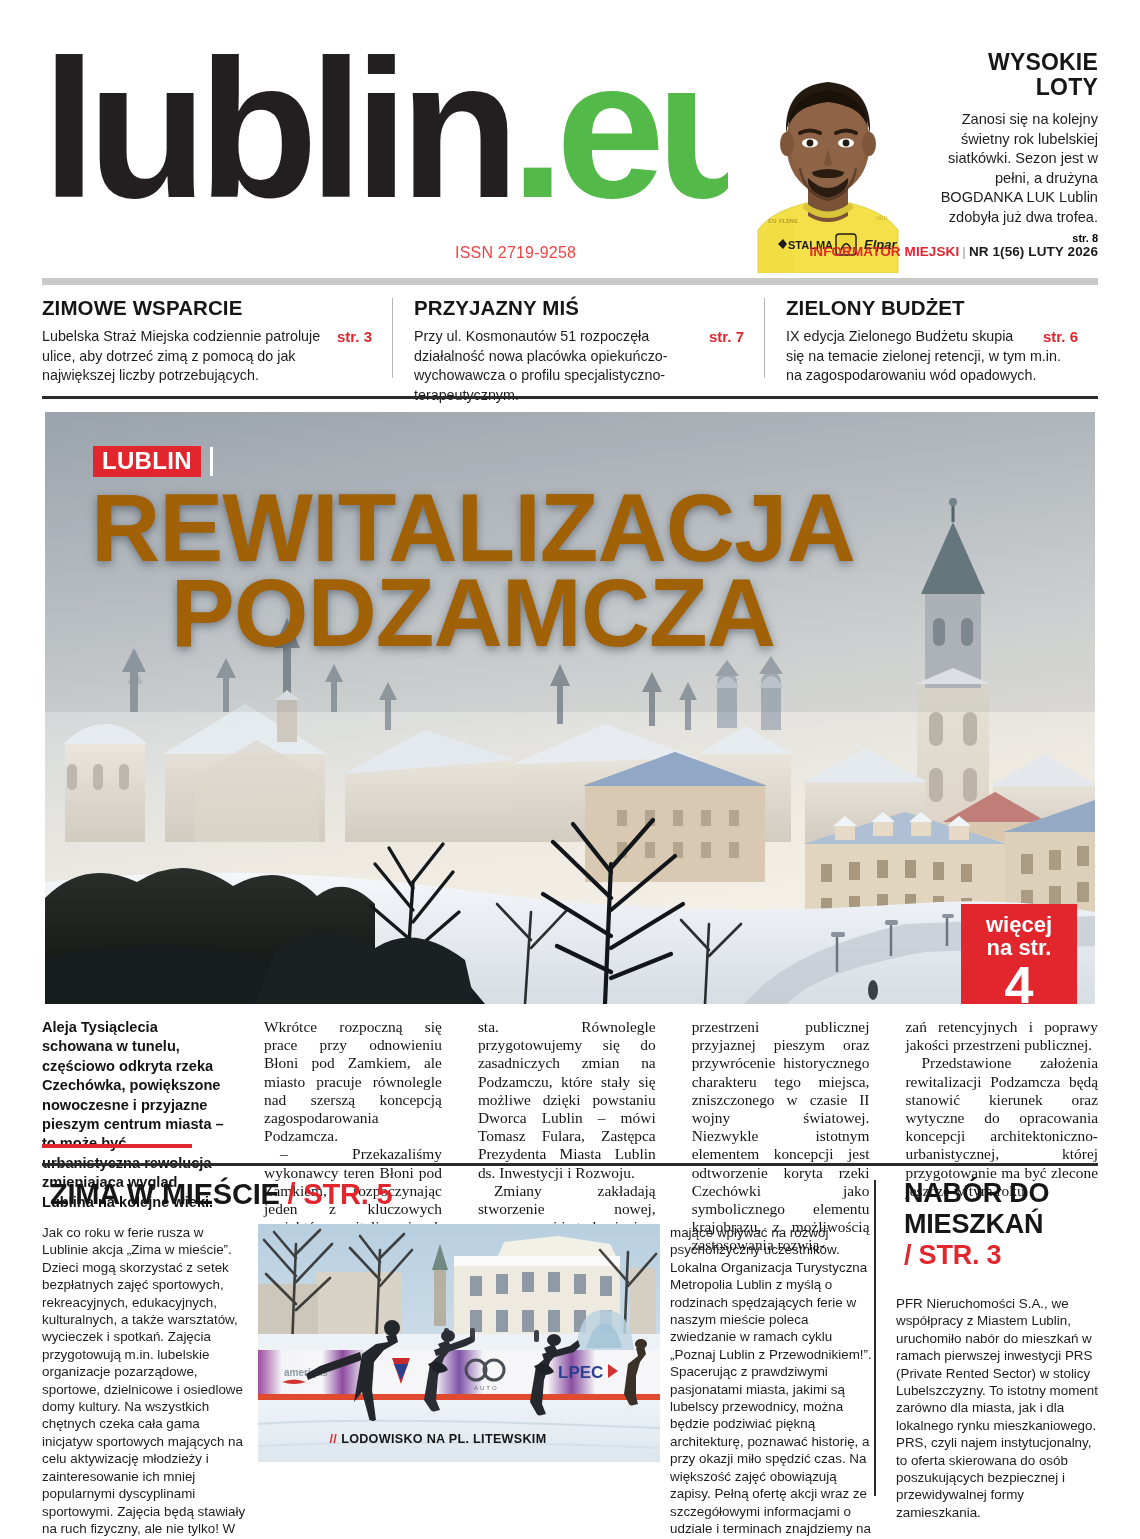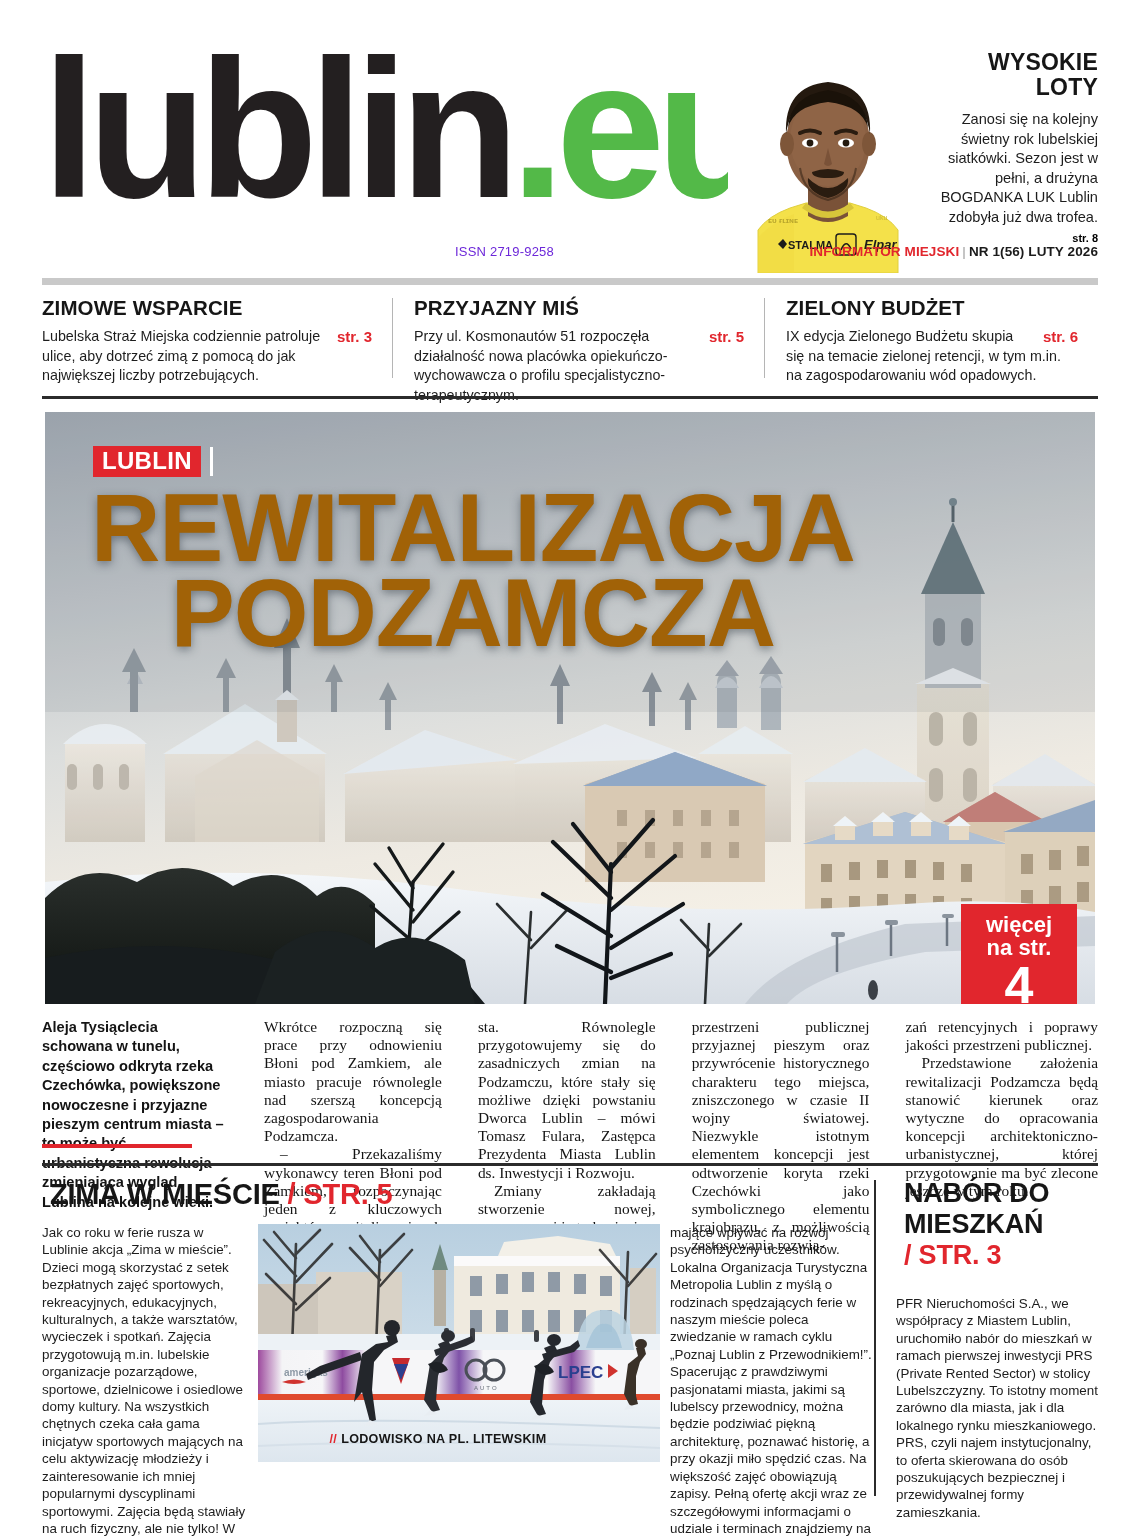--- a/index.html
+++ b/index.html
@@ -38,21 +38,21 @@
   .issue-line{
     position:absolute;left:42px;top:244px;width:1056px;
     font-size:13.5px;font-weight:bold;letter-spacing:.1px;
     z-index:5;
     text-align:right;
   }
   .issue-line .red{color:#e1262d;}
   .issue-line .sep{color:#999;font-weight:normal;padding:0 3px;}
   .issn{
     position:absolute;left:455px;top:244px;
-    font-size:13px;font-weight:normal;color:#6d28d9;
+    font-size:16px;font-weight:normal;color:#ef4444;
     letter-spacing:.2px;
   }
 
   
   .promo{
     position:absolute;right:42px;top:50px;width:172px;
     text-align:right;z-index:5;
   }
   .promo h2{
     margin:0;font-size:23px;line-height:25px;font-weight:bold;
@@ -273,21 +273,21 @@
     <div class="gray-rule"></div>
   </div>
 
   <div class="teasers">
     <div class="teaser t1">
       <h3>ZIMOWE WSPARCIE</h3>
       <p><span class="str">str. 3</span><span>Lubelska Straż Miejska codziennie patroluje ulice, aby dotrzeć zimą z pomocą do jak największej liczby potrzebujących.</span></p>
     </div>
     <div class="teaser t2">
       <h3>PRZYJAZNY MIŚ</h3>
-      <p><span class="str">str. 5</span><span>Przy ul. Kosmonautów 51 rozpoczęła działalność nowa placówka opiekuńczo-wychowawcza o profilu specjalistyczno-terapeutycznym.</span></p>
+      <p><span class="str">str. 7</span><span>Przy ul. Kosmonautów 51 rozpoczęła działalność nowa placówka opiekuńczo-wychowawcza o profilu specjalistyczno-terapeutycznym.</span></p>
     </div>
     <div class="teaser t3">
       <h3>ZIELONY BUDŻET</h3>
       <p><span class="str">str. 6</span><span>IX edycja Zielonego Budżetu skupia się na temacie zielonej retencji, w tym m.in. na zagospodarowaniu wód opadowych.</span></p>
     </div>
   </div>
   <div class="teaser-rule"></div>
 
   <div class="hero">
     <div class="sky"></div>

